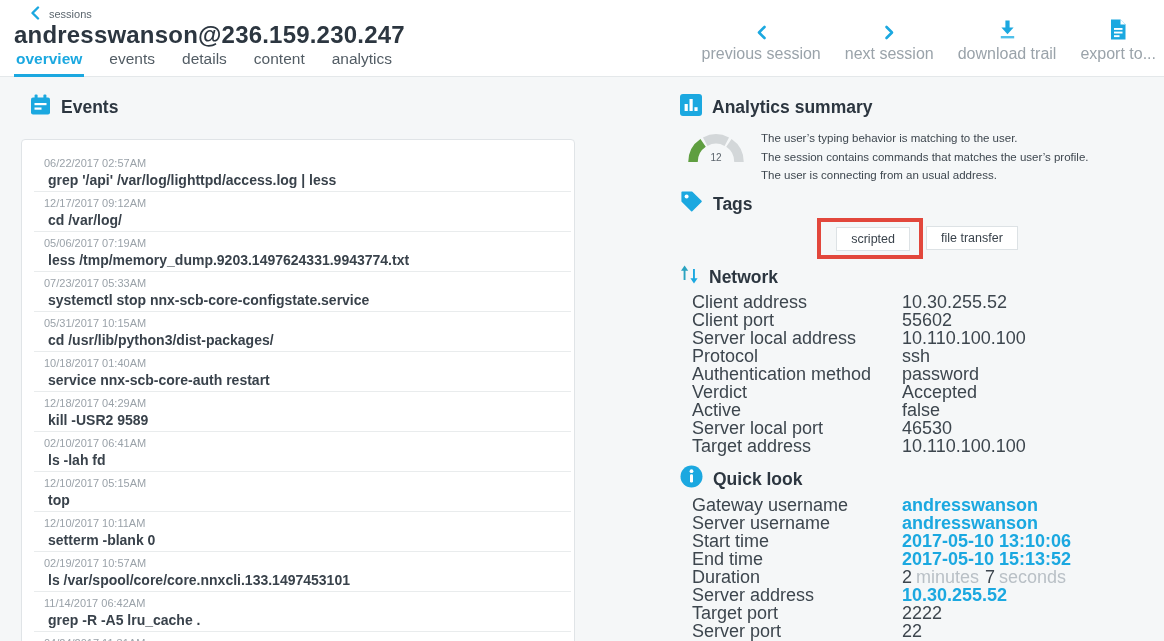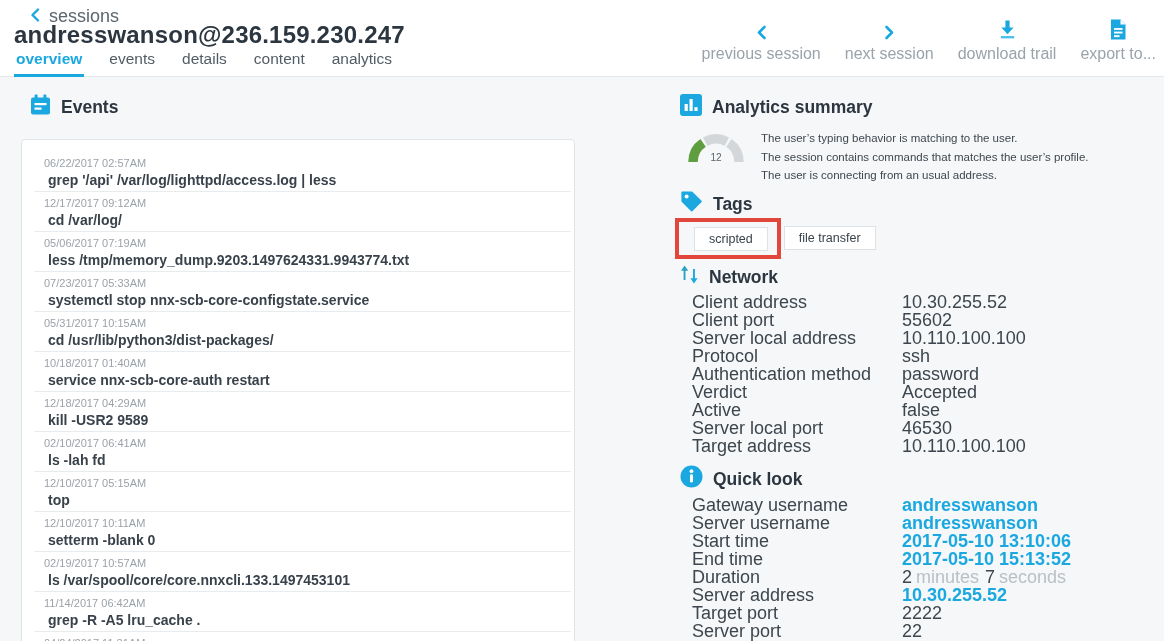--- a/index.html
+++ b/index.html
@@ -7,21 +7,21 @@
   body {
     position:relative; overflow:hidden;
     background:#f5f7f8;
     font-family:"Liberation Sans","DejaVu Sans",sans-serif;
     color:#333e47;
   }
   
   .topbar { position:absolute; top:0; left:0; width:1164px; height:77px;
             background:#ffffff; border-bottom:1px solid #e4e8ea; }
   .back-link { position:absolute; left:30px; top:6px; display:flex; align-items:center;
-               gap:9px; font-size:18px; color:#5c666e; cursor:pointer; }
+               gap:9px; font-size:11px; color:#5c666e; cursor:pointer; }
   .page-title { position:absolute; left:14px; top:21px; font-size:24px; font-weight:bold;
                 color:#2c3640; letter-spacing:0.2px; white-space:nowrap; }
   .tabs { position:absolute; left:14px; top:50px; display:flex; gap:23px; font-size:15.5px; }
   .tab { color:#525c64; padding:0 2px 6px 2px; cursor:pointer; border-bottom:3px solid transparent; }
   .tab.active { color:#1ba8e0; font-weight:bold; border-bottom-color:#1ba8e0; }
   .actions { position:absolute; top:20px; right:8px; display:flex; align-items:flex-end; gap:24px; }
   .action { display:flex; flex-direction:column; align-items:center; gap:5px; cursor:pointer; }
   .action .ico { height:20px; display:flex; align-items:flex-end; }
   .action-label { font-size:16px; color:#9aa3aa; white-space:nowrap; }
 
@@ -43,21 +43,21 @@
   
   .right-col { position:absolute; left:680px; top:96px; width:480px; }
   .analytics-body { display:flex; margin:6px 0 0 7px; }
   .gauge-wrap { width:62px; flex:none; position:relative; }
   .gauge-score { position:absolute; left:0; top:27px; width:58px; text-align:center;
                  font-size:10px; color:#5a636b; }
   .analytics-lines { margin-left:12px; padding-top:4px; font-size:11.5px; color:#3e474f; }
   .analytics-line { line-height:18.5px; }
 
   .tags-head { margin-top:8px; }
-  .tags-row { display:flex; align-items:center; margin-top:2px; padding-left:14px; height:41px; }
+  .tags-row { display:flex; align-items:center; margin-top:2px; padding-left:14px; height:41px;justify-content:center; }
   .tag-chip { display:inline-flex; align-items:center; justify-content:center;
               background:#ffffff; border:1px solid #dde2e5; height:24px; padding:0 14px;
               font-size:12.5px; color:#39424b; white-space:nowrap; cursor:pointer; }
   .tag-annotation { display:inline-flex; border:4px solid #e2473c;
                     padding:5px 9px 4px 15px; margin-left:-19px; margin-right:3px; }
 
   .network-head { margin-top:7px; }
   .kv { margin-top:5px; padding-left:12px; font-size:18px; color:#3d464e; }
   .kv-row { display:flex; align-items:center; height:18px; }
   .kv-label { width:210px; flex:none; }

